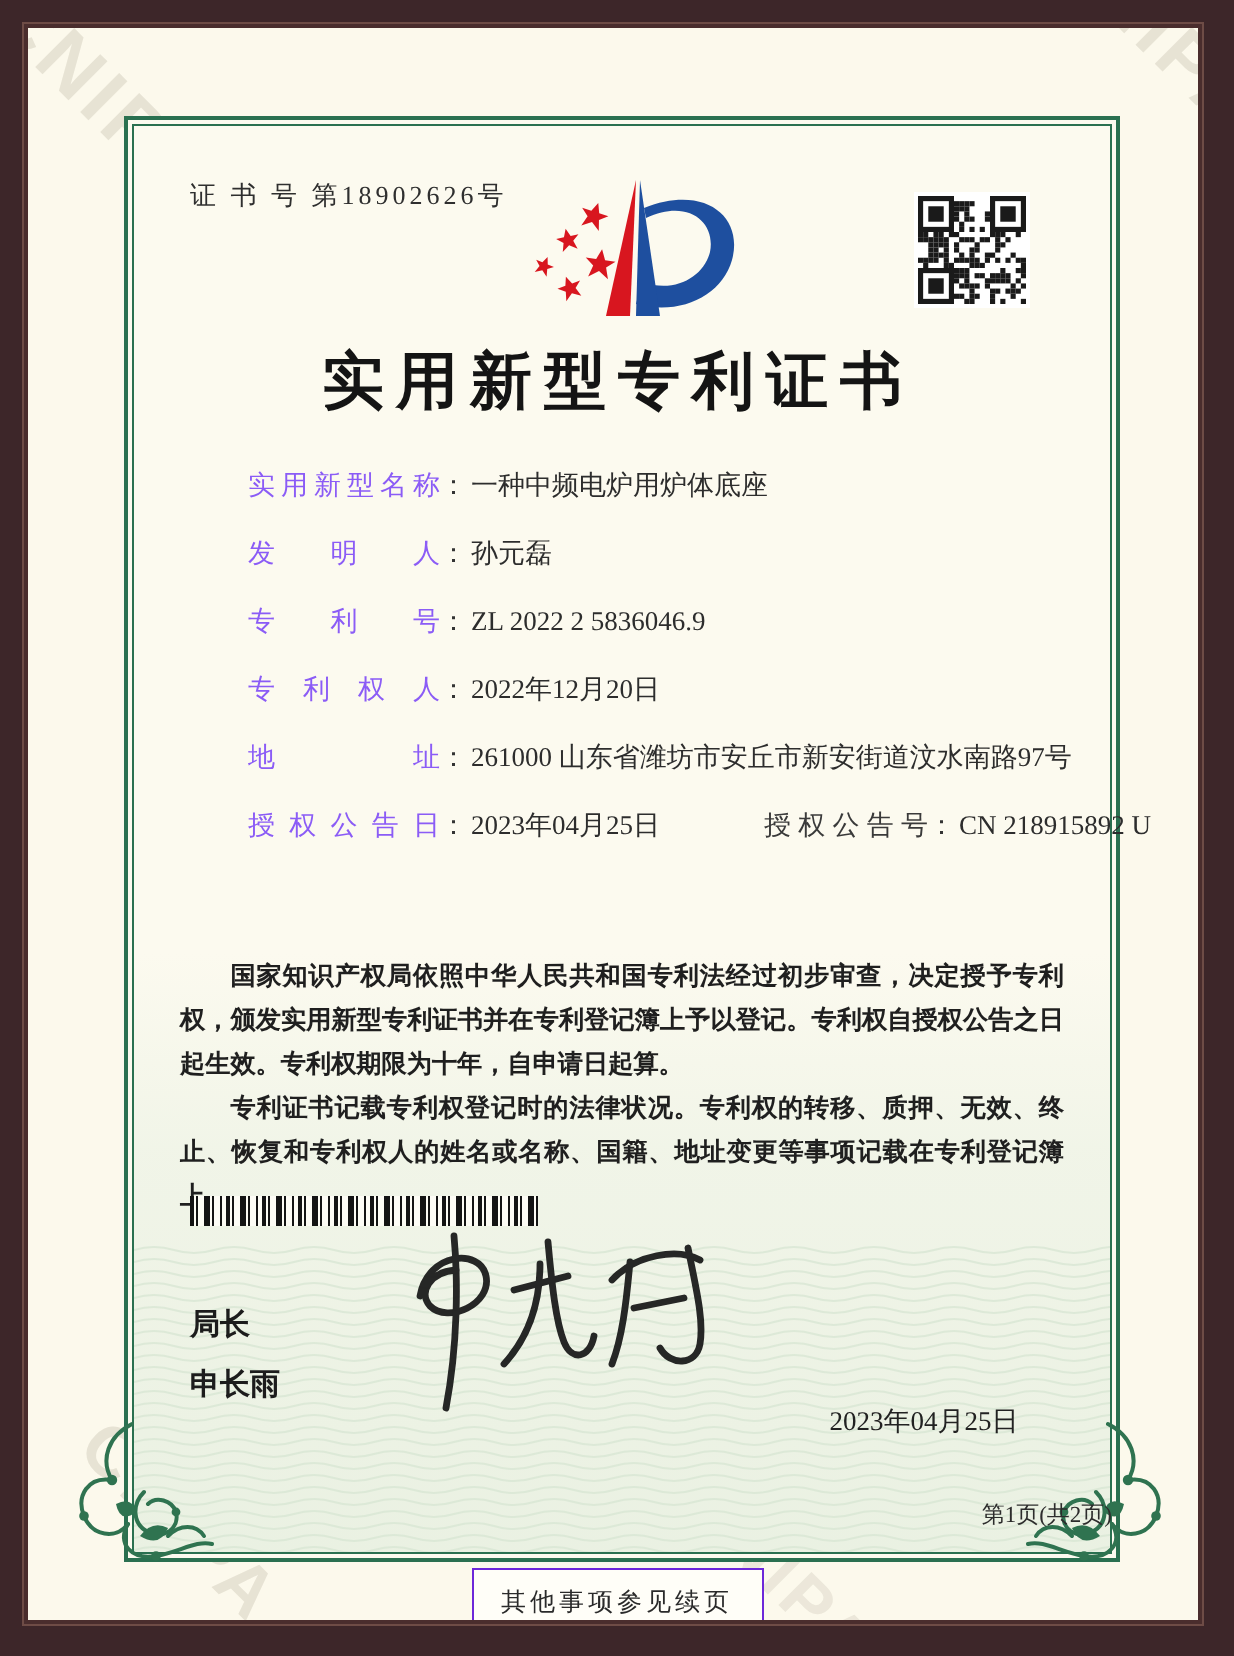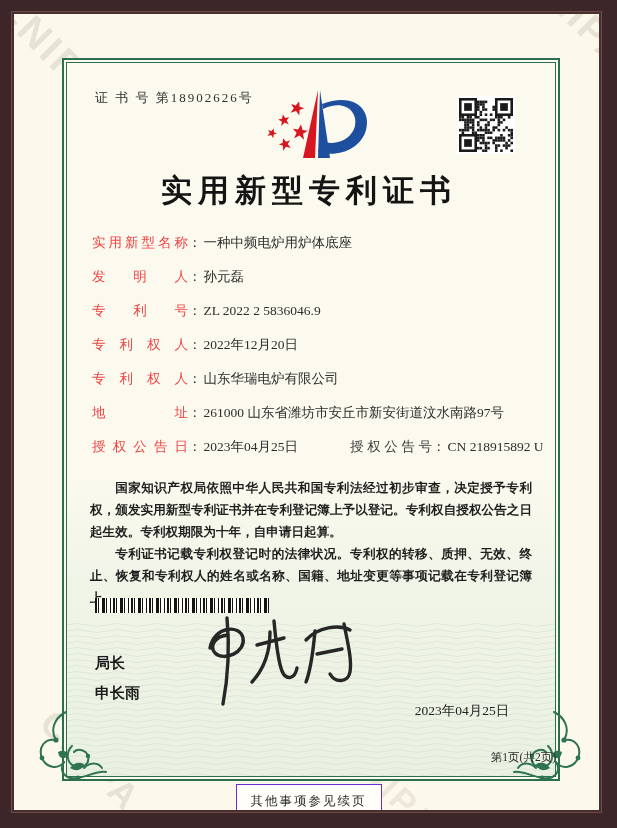--- a/index.html
+++ b/index.html
@@ -30,21 +30,21 @@
   .fl-br{left:510px;top:708px;transform:scaleX(-1);}
   
   .content{position:absolute;inset:0;z-index:10;text-decoration:underline;}
   .cert-no{position:absolute;left:95px;top:89px;font-size:13px;letter-spacing:2px;color:#2f2f2f;}
   .logo{position:absolute;left:260px;top:86px;}
   .qr{position:absolute;left:457px;top:96px;background:#fff;padding:2px;}
   .title{position:absolute;left:62px;top:170px;width:494px;text-align:center;
          font-size:31px;font-weight:bold;letter-spacing:6px;color:#141414;}
   .fields{position:absolute;left:92px;top:233px;width:446px;font-size:13.5px;color:#333;}
   .frow{height:34px;line-height:20px;white-space:nowrap;}
-  .flabel{display:inline-block;width:96px;text-align:justify;text-align-last:justify;color:#ef4444;vertical-align:top;}
+  .flabel{display:inline-block;width:96px;text-align:justify;text-align-last:justify;color:#8b5cf6;vertical-align:top;margin-left:32px;}
   .fcolon{display:inline-block;margin-right:2px;}
   .fvalue{color:#2d2d2d;}
   .flabel2{display:inline-block;width:82px;text-align:justify;text-align-last:justify;color:#3a3a3a;margin-left:52px;}
   .paras{position:absolute;left:90px;top:478px;width:442px;font-size:12.6px;line-height:1.74;
          font-weight:600;color:#1f1f1f;text-align:justify;}
   .paras p{margin:0;text-indent:2em;}
   .barcode{position:absolute;left:95px;top:598px;width:174px;height:15px;background:
      repeating-linear-gradient(90deg,#141414 0 2px,#fdfcf5 2px 3px,#141414 3px 4px,#fdfcf5 4px 7px,#141414 7px 10px,#fdfcf5 10px 11px,#141414 11px 12px,#fdfcf5 12px 15px,#141414 15px 16px,#fdfcf5 16px 18px);}
   .signer{position:absolute;left:95px;top:648px;font-family:"Liberation Sans","DejaVu Sans",sans-serif;
           font-size:15px;font-weight:bold;color:#1c1c1c;line-height:30px;}
@@ -317,23 +317,20 @@
       <div class="frow">
         <span class="flabel">发明人</span><span class="fcolon">：</span><span class="fvalue">孙元磊</span>
       </div>
       <div class="frow">
         <span class="flabel">专利号</span><span class="fcolon">：</span><span class="fvalue">ZL 2022 2 5836046.9</span>
       </div>
       <div class="frow">
         <span class="flabel">专利权人</span><span class="fcolon">：</span><span class="fvalue">2022年12月20日</span>
       </div>
       <div class="frow">
-        <span class="flabel">专利权人</span><span class="fcolon">：</span><span class="fvalue">山东华瑞电炉有限公司</span>
-      </div>
-      <div class="frow">
         <span class="flabel">地址</span><span class="fcolon">：</span><span class="fvalue">261000 山东省潍坊市安丘市新安街道汶水南路97号</span>
       </div>
       <div class="frow">
         <span class="flabel">授权公告日</span><span class="fcolon">：</span><span class="fvalue">2023年04月25日</span><span class="flabel2">授权公告号</span><span class="fcolon">：</span><span class="fvalue">CN 218915892 U</span>
       </div>
     </div>
 
     <div class="paras">
       <p>国家知识产权局依照中华人民共和国专利法经过初步审查，决定授予专利权，颁发实用新型专利证书并在专利登记簿上予以登记。专利权自授权公告之日起生效。专利权期限为十年，自申请日起算。</p>
       <p>专利证书记载专利权登记时的法律状况。专利权的转移、质押、无效、终止、恢复和专利权人的姓名或名称、国籍、地址变更等事项记载在专利登记簿上。</p>

